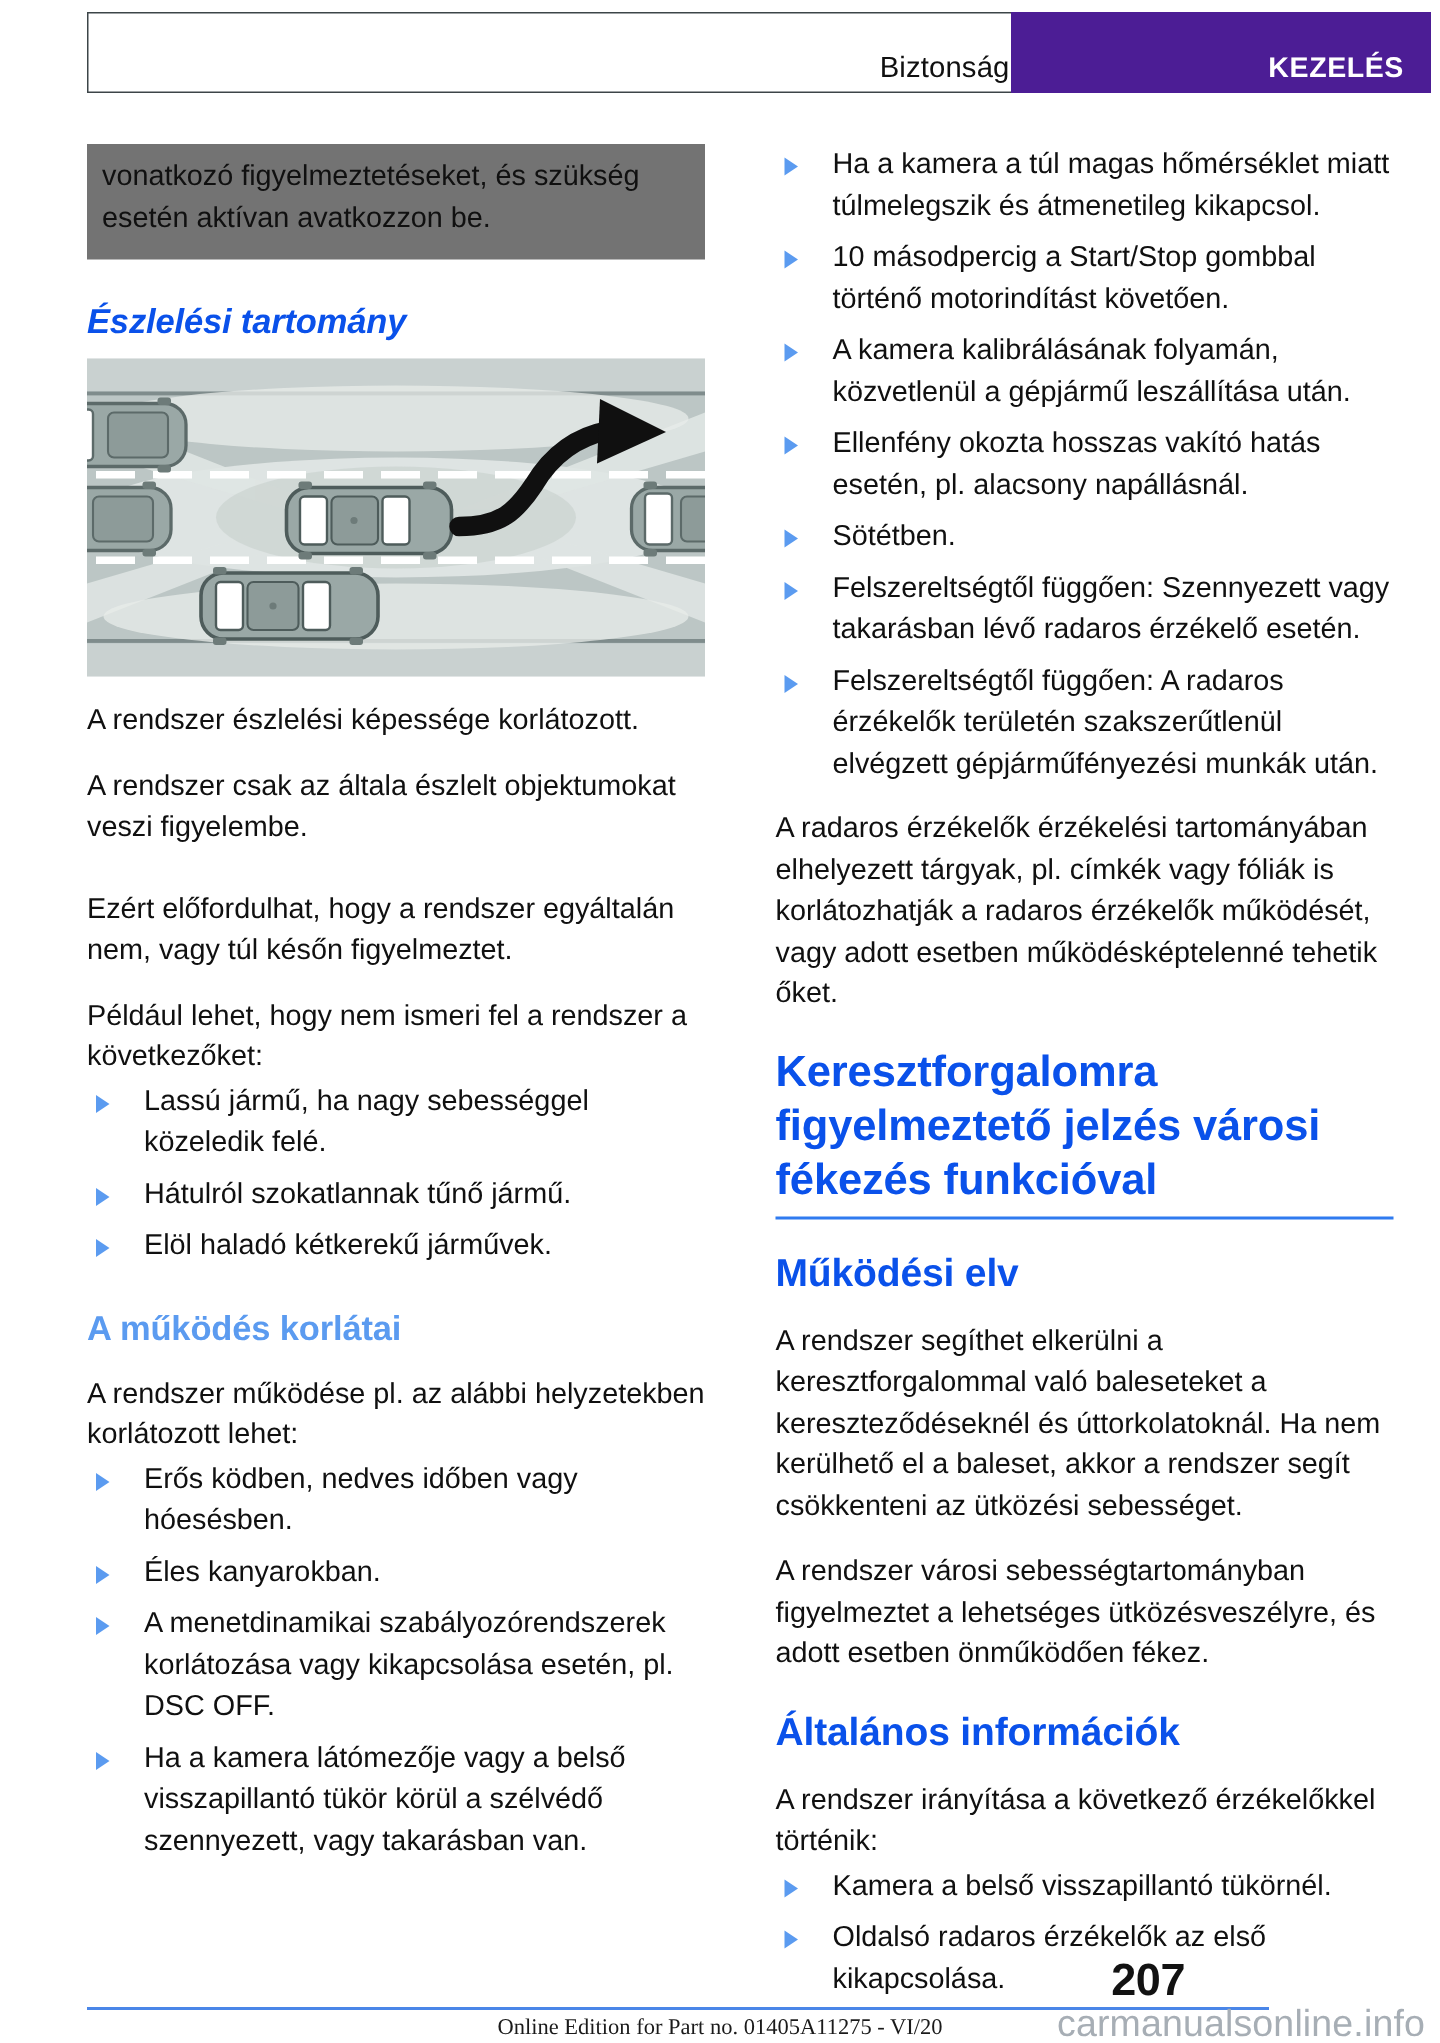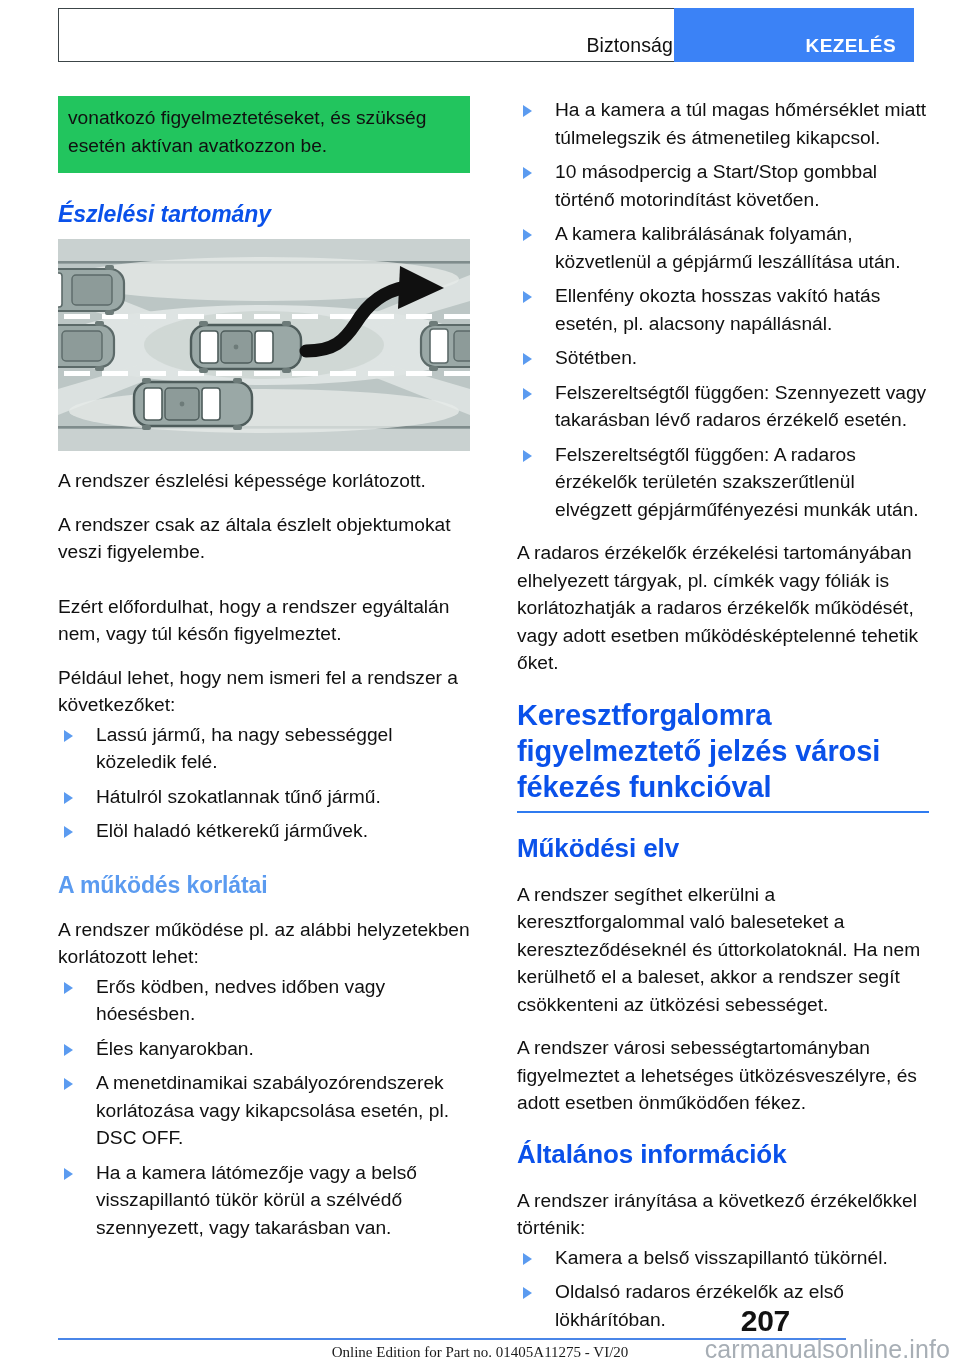--- a/index.html
+++ b/index.html
@@ -41,21 +41,22 @@
     font-size: 19.5px;
     color: #101010;
     letter-spacing: 0.1px;
   }
   .header-tab {
     position: absolute;
     left: 616px;
     top: 0;
     width: 240px;
     height: 54px;
-    background: #3b82f6;
+    background: #4c1d95;
+    padding-left: 40px;
   }
   .header-tab-label {
     position: absolute;
     right: 18px;
     bottom: 5px;
     font-size: 19px;
     font-weight: bold;
     color: #ffffff;
     letter-spacing: 0.4px;
   }
@@ -75,21 +76,21 @@
     font-size: 19.2px;
     line-height: 27.5px;
     color: #101010;
   }
   .gap-sm { height: 9px; }
   .gap-md { height: 18px; }
   .gap-lg { height: 26px; }
 
   
   .notebox {
-    background: #22c55e;
+    background: #737373;
     padding: 8px 10px 14px 10px;
     margin: 0 0 0 0;
   }
   .notebox p {
     margin: 0;
     font-size: 19.2px;
     line-height: 27.5px;
     color: #101010;
   }
 
@@ -406,21 +407,21 @@
   <p class="body">A rendszer segíthet elkerülni a keresztforgalommal való baleseteket a kereszteződéseknél és úttorkolatoknál. Ha nem kerülhető el a baleset, akkor a rendszer segít csökkenteni az ütközési sebességet.</p>
   <p class="body">A rendszer városi sebességtartományban figyelmeztet a lehetséges ütközésveszélyre, és adott esetben önműködően fékez.</p>
 
   <div class="gap-md"></div>
 
   <h3 class="h-blue-sub3">Általános információk</h3>
   <p class="body">A rendszer irányítása a következő érzékelőkkel történik:</p>
 
   <ul class="blist">
     <li><span class="bullet"></span><span>Kamera a belső visszapillantó tükörnél.</span></li>
-    <li><span class="bullet"></span><span>Oldalsó radaros érzékelők az első lökhárítóban.</span></li>
+    <li><span class="bullet"></span><span>Oldalsó radaros érzékelők az első kikapcsolása.</span></li>
   </ul>
 </div>
 
 <div class="footer">
   <div class="page-num">207</div>
   <div class="footer-rule"></div>
   <div class="footer-text">Online Edition for Part no. 01405A11275 - VI/20</div>
 </div>
 <div class="watermark">carmanualsonline.info</div>
 

